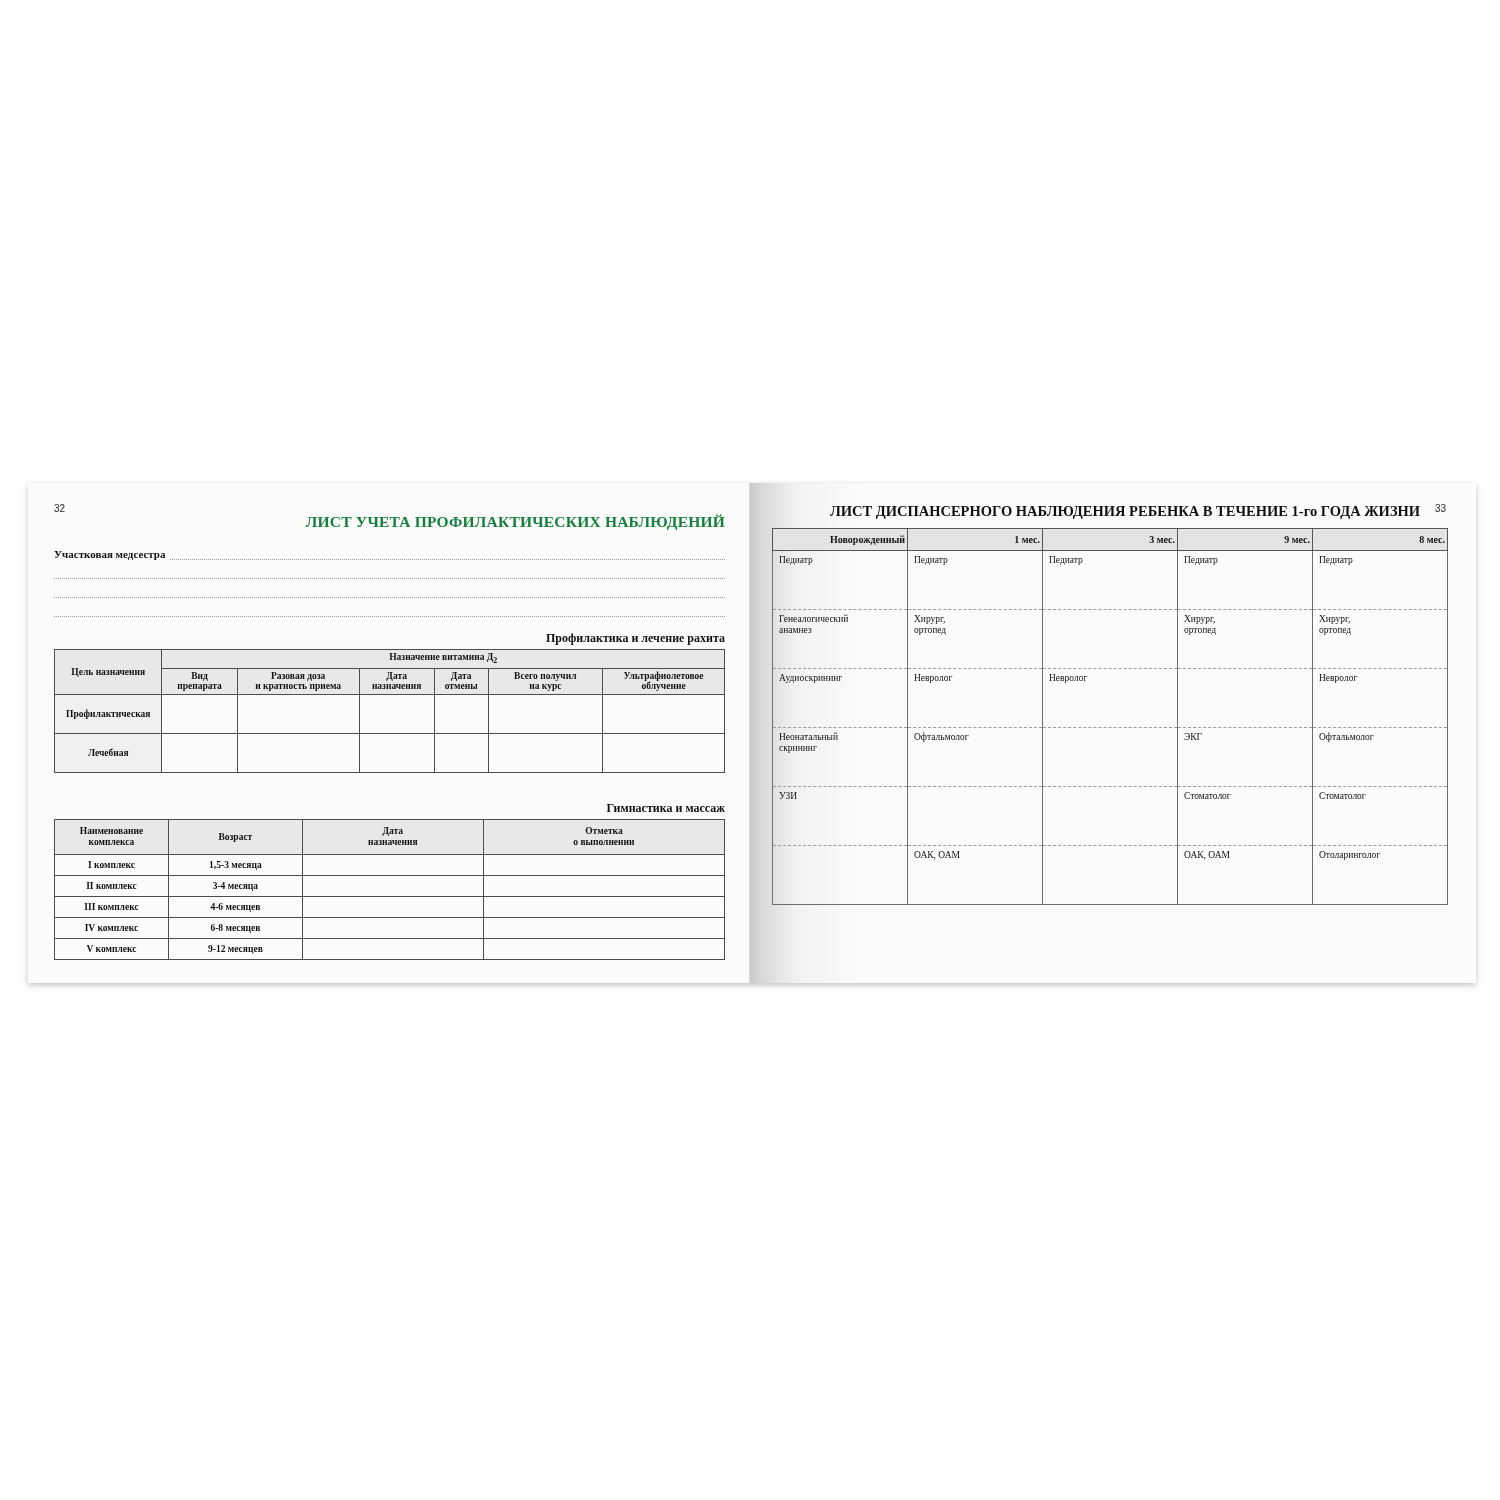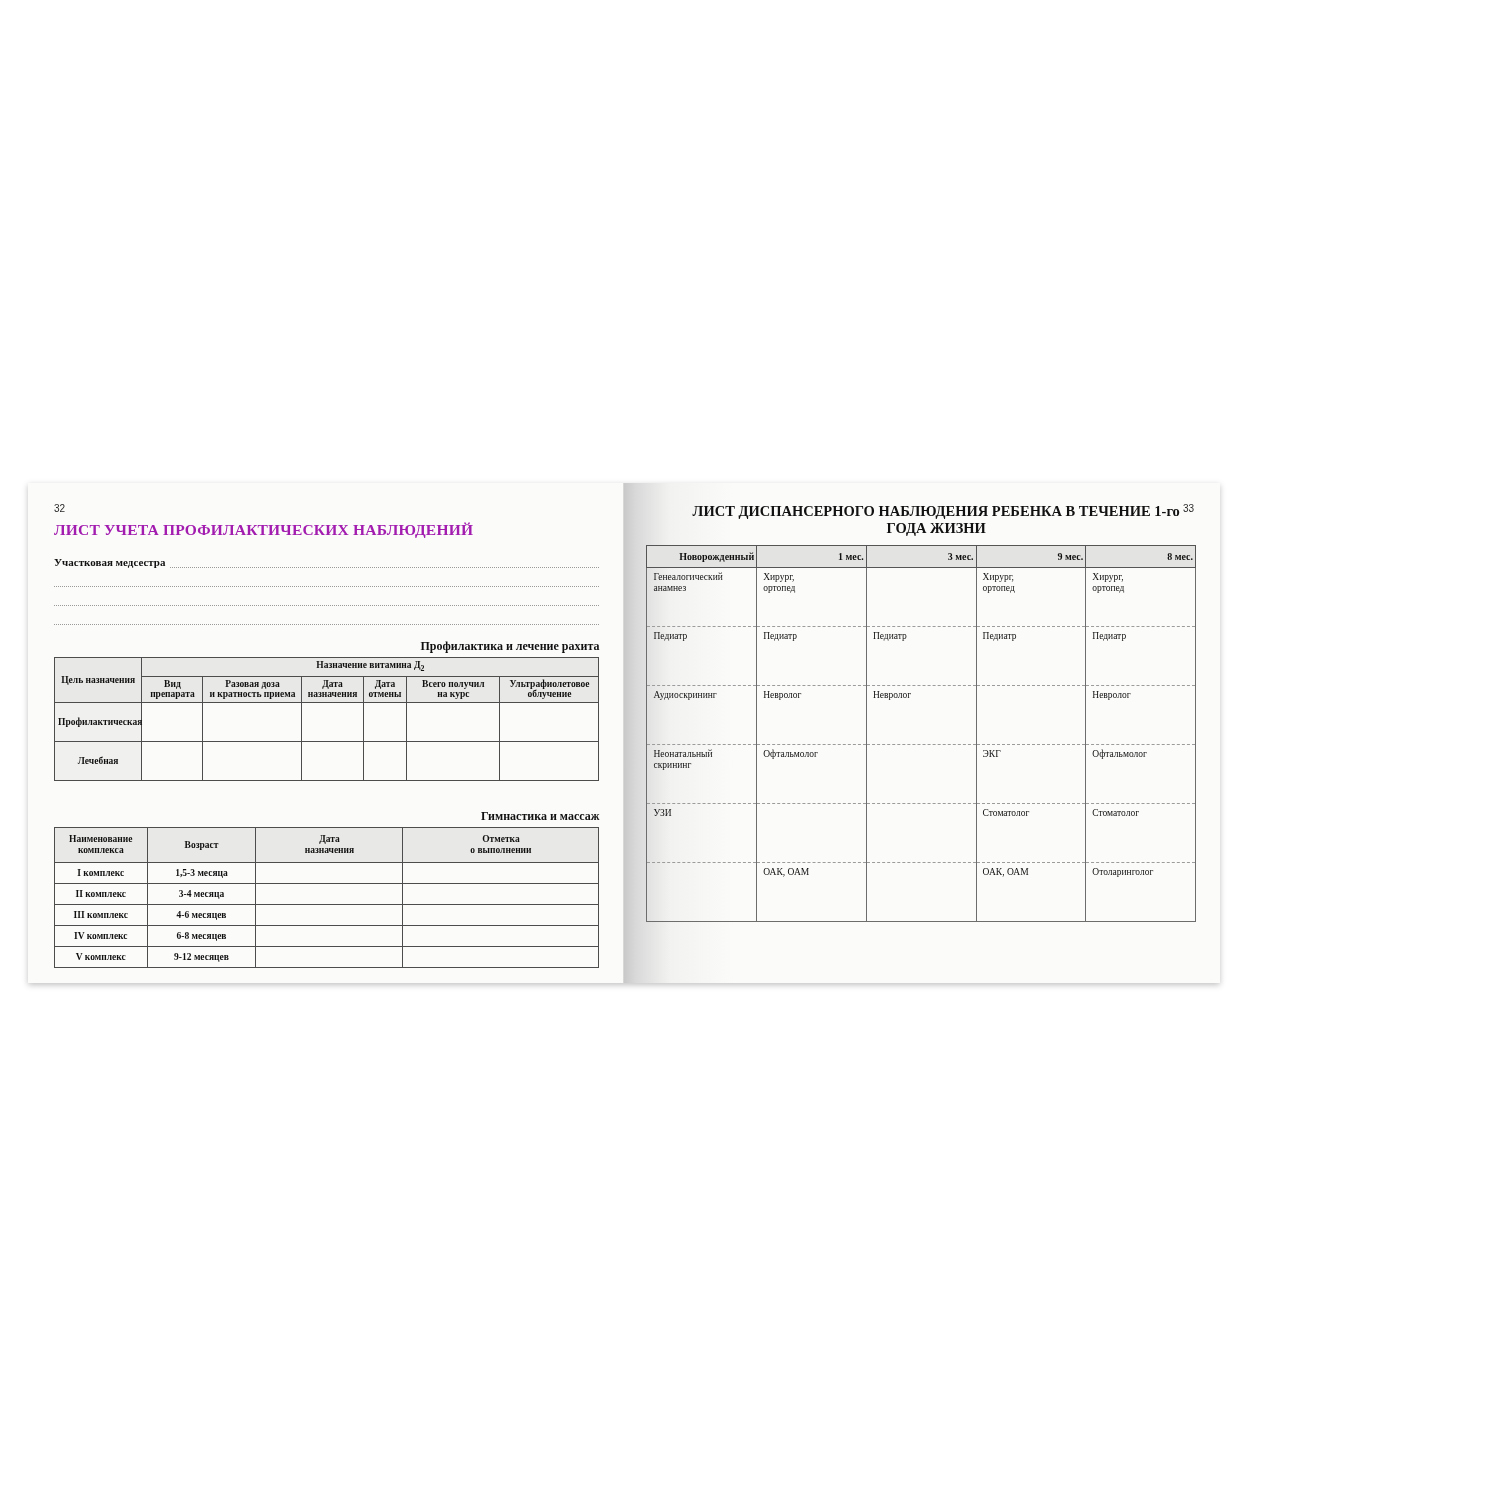--- a/index.html
+++ b/index.html
@@ -10,21 +10,21 @@
   body {
     width: 1500px;
     height: 1500px;
     font-family: "Liberation Serif", serif;
     overflow: hidden;
   }
   .spread {
     position: absolute;
     left: 28px;
     top: 483px;
-    width: 1192px;
+    width: 1448px;
     height: 500px;
     display: flex;
     box-shadow: 0 2px 6px rgba(0,0,0,0.25);
   }
   .page {
     position: relative;
     box-sizing: border-box;
   }
   .page-left {
     width: 722px;
@@ -42,26 +42,26 @@
   .page-num {
     position: absolute;
     font-size: 10px;
     font-family: "Liberation Sans", sans-serif;
     color: #2a2a2a;
   }
   .page-num-left { left: 26px; top: 20px; }
   .page-num-right { right: 26px; top: 20px; }
 
   .title {
-    text-align: left;
+    text-align: right;
     font-size: 15.5px;
     font-weight: bold;
     letter-spacing: 0.2px;
-    color: #a21caf;
-    margin: 24px 0 10px 0;
+    color: #15803d;
+    margin: 16px 0 10px 0;
   }
   .title-right {
     text-align: center;
     font-size: 14.5px;
     font-weight: bold;
     color: #111;
     margin: 6px 0 8px 0;
     padding-left: 30px;
   }
 
@@ -319,38 +319,38 @@
         <tr>
           <th>Новорожденный</th>
           <th>1 мес.</th>
           <th>3 мес.</th>
           <th>9 мес.</th>
           <th>8 мес.</th>
         </tr>
       </thead>
       <tbody>
         <tr>
-          <td class="firstcol"><span style="white-space:pre-line">Генеалогический
-анамнез</span></td>
-          <td><span style="white-space:pre-line">Хирург,
-ортопед</span></td>
-          <td><span style="white-space:pre-line"></span></td>
-          <td><span style="white-space:pre-line">Хирург,
-ортопед</span></td>
-          <td><span style="white-space:pre-line">Хирург,
-ортопед</span></td>
-        </tr>
-        <tr>
           <td class="firstcol"><span style="white-space:pre-line">Педиатр</span></td>
           <td><span style="white-space:pre-line">Педиатр</span></td>
           <td><span style="white-space:pre-line">Педиатр</span></td>
           <td><span style="white-space:pre-line">Педиатр</span></td>
           <td><span style="white-space:pre-line">Педиатр</span></td>
         </tr>
         <tr>
+          <td class="firstcol"><span style="white-space:pre-line">Генеалогический
+анамнез</span></td>
+          <td><span style="white-space:pre-line">Хирург,
+ортопед</span></td>
+          <td><span style="white-space:pre-line"></span></td>
+          <td><span style="white-space:pre-line">Хирург,
+ортопед</span></td>
+          <td><span style="white-space:pre-line">Хирург,
+ортопед</span></td>
+        </tr>
+        <tr>
           <td class="firstcol"><span style="white-space:pre-line">Аудиоскрининг</span></td>
           <td><span style="white-space:pre-line">Невролог</span></td>
           <td><span style="white-space:pre-line">Невролог</span></td>
           <td><span style="white-space:pre-line"></span></td>
           <td><span style="white-space:pre-line">Невролог</span></td>
         </tr>
         <tr>
           <td class="firstcol"><span style="white-space:pre-line">Неонатальный
 скрининг</span></td>
           <td><span style="white-space:pre-line">Офтальмолог</span></td>

